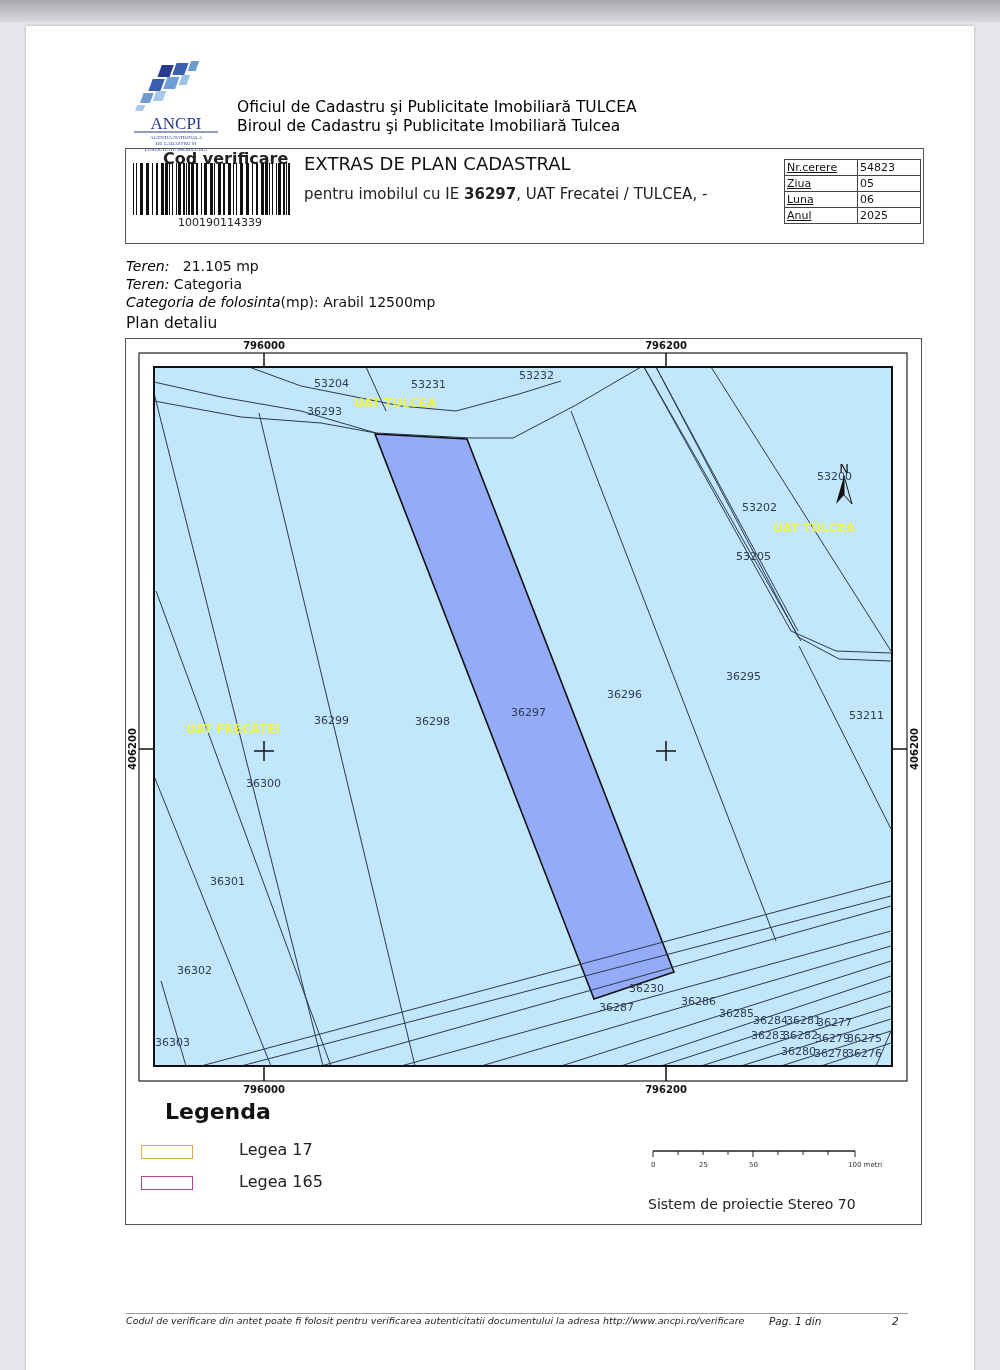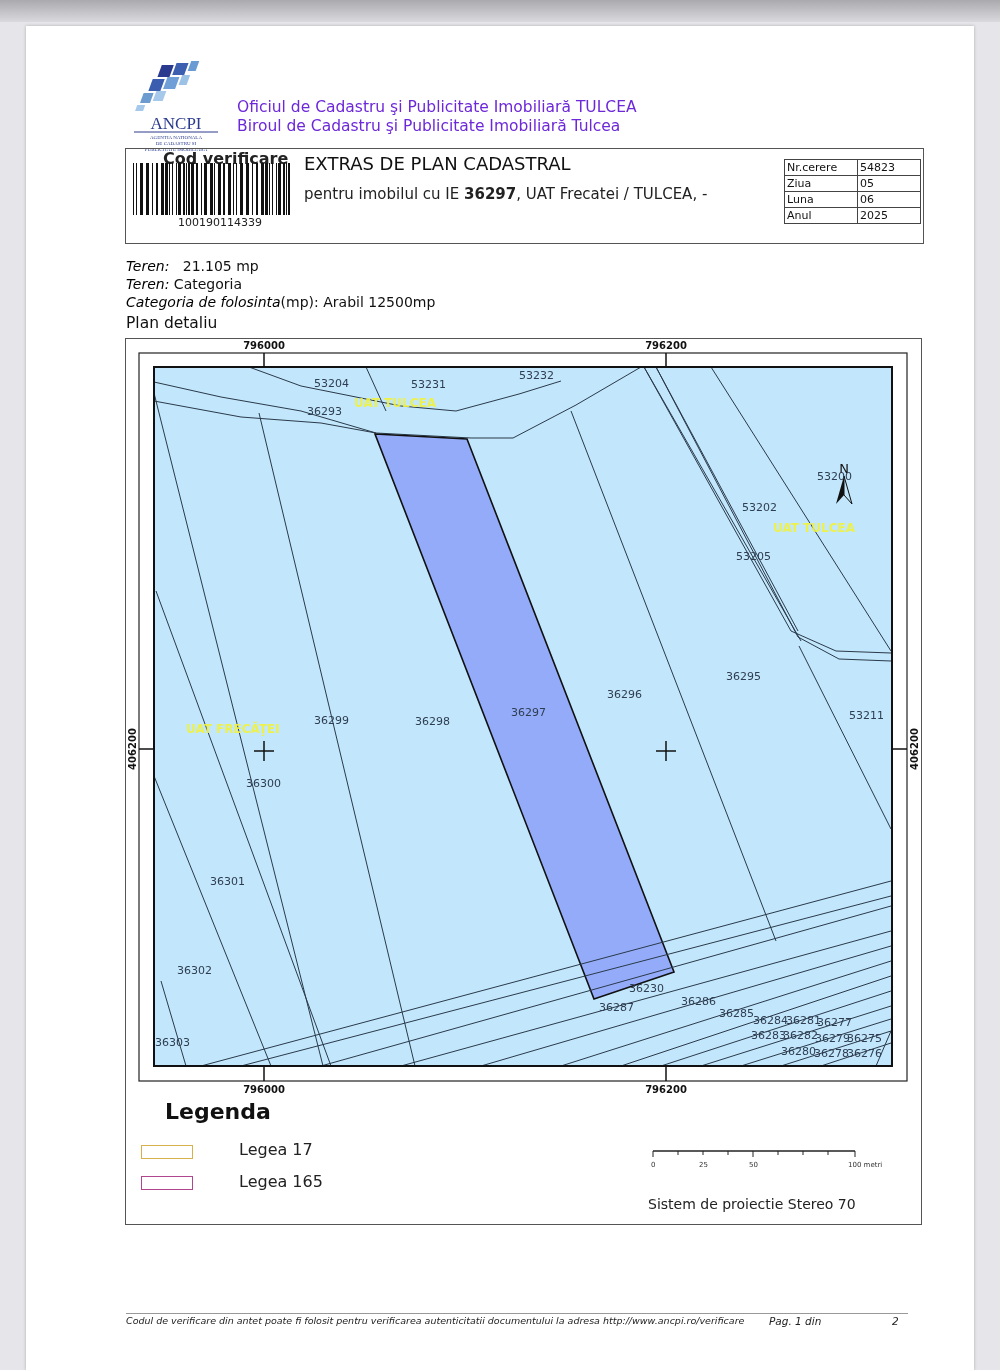--- a/index.html
+++ b/index.html
@@ -1,32 +1,32 @@
 <!DOCTYPE html>
 <html><head>
 <meta charset="utf-8">
 <style>
   html, body { margin:0; padding:0; }
   body { width:1000px; height:1370px; background:#e6e6ea; position:relative; overflow:hidden; font-family:"DejaVu Sans", sans-serif; }
   .topbar { position:absolute; left:0; top:0; width:1000px; height:22px; background:linear-gradient(#a9a9ae,#d9d9de); }
   .page { position:absolute; left:26px; top:26px; width:948px; height:1344px; background:#fff; box-shadow:0 0 3px rgba(0,0,0,0.25); }
   .abs { position:absolute; }
   .logo { left:104px; top:33px; width:92px; height:94px; }
-  .org1, .org2 { left:211px; font-size:15.5px; color:#6d28d9; white-space:nowrap; }
+  .org1, .org2 { left:211px; font-size:15.5px; color:#000000; white-space:nowrap; }
   .org1 { top:72px; } .org2 { top:91px; }
   .hdrbox { left:99px; top:122px; width:797px; height:94px; border:1px solid #555; }
   .codlbl { left:137px; top:123px; font-size:16px; color:#222;font-weight:bold; }
   .barcode { left:107px; top:137px; width:160px; height:52px; }
   .barnum { left:152px; top:190px; font-size:11px; color:#222; }
   .title { left:278px; top:127px; font-size:18px; color:#111; }
   .subtitle { left:278px; top:159px; font-size:15px; color:#222; white-space:nowrap; }
   .subtitle b { font-weight:bold; }
   .reqtbl { left:758px; top:133px; border-collapse:collapse; font-size:11px; }
   .reqtbl td { border:1px solid #444; padding:0 2px; height:15px; line-height:15px; color:#111; }
-  .reqtbl td.k { width:68px; } .reqtbl td.v { width:58px; }
+  .reqtbl td.k { width:68px;text-decoration:underline; } .reqtbl td.v { width:58px; }
   .info { left:100px; font-size:14px; color:#111; white-space:nowrap; }
   .info b { font-weight:normal; color:#000;font-style:italic; }
   .plan { left:100px; top:288px; font-size:15.5px; color:#111; }
   .mapouter { left:99px; top:312px; width:795px; height:885px; border:1px solid #555; }
   .mapsvg { left:0; top:0; }
   .legend-title { left:115px; top:1072px; font-size:22px; font-weight:bold; color:#111;margin-left:24px; }
   .leg { left:114px; width:50px; height:12px; }
   .leglbl { left:174px; font-size:16px; color:#222;margin-left:39px; }
   .footline { left:100px; top:1287px; width:782px; height:1px; background:#999; }
   .foot { top:1289px; font-size:9.5px; font-style:italic; color:#222; white-space:nowrap; }

